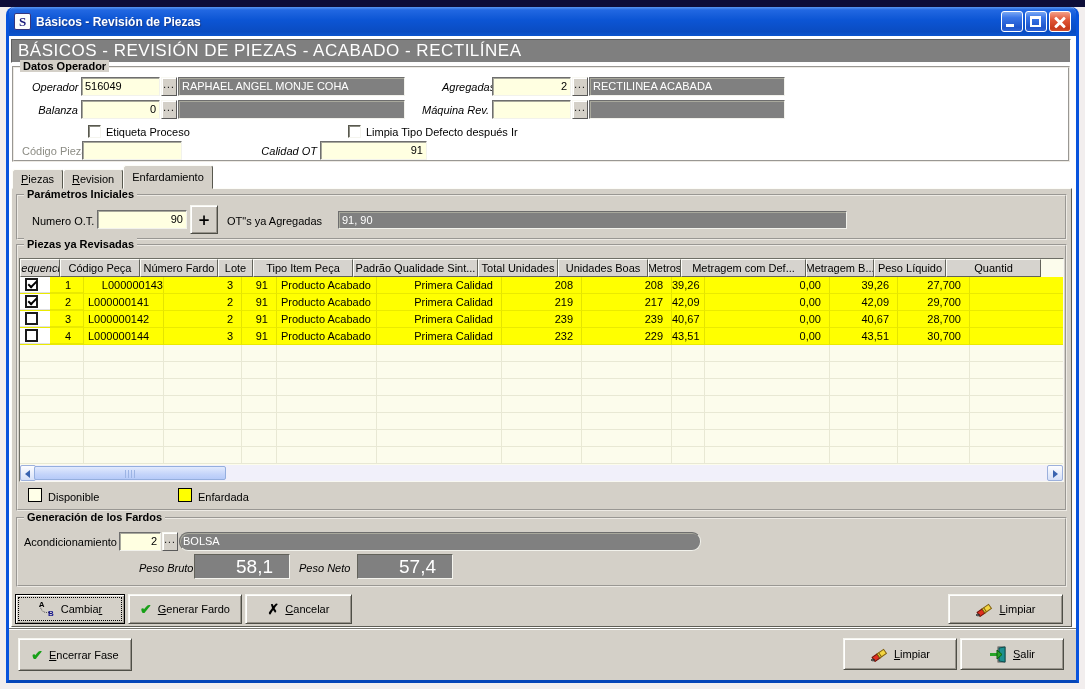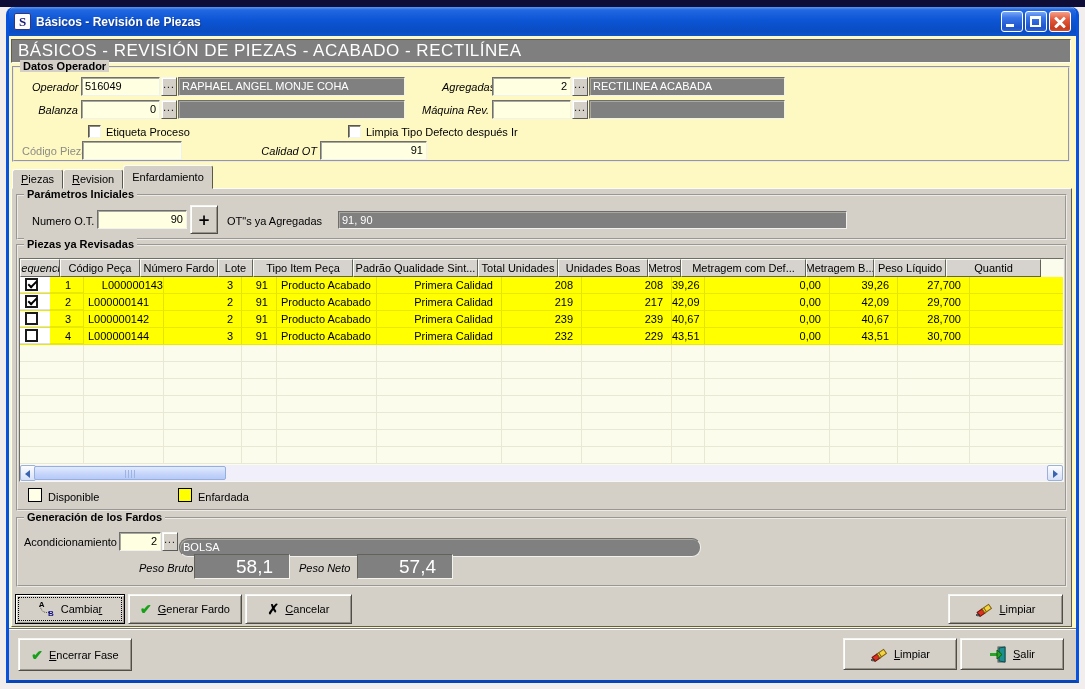--- a/index.html
+++ b/index.html
@@ -18,21 +18,21 @@
   .title-text { color:#fff; font-weight:bold; font-size:12px; text-shadow:1px 1px 1px #1a3a8a; flex:1; }
   .caption-buttons { display:flex; gap:2px; }
   .cap { width:22px; height:21px; border:1px solid #fff; border-radius:3px; position:relative;
          background:linear-gradient(180deg,#7AA8F4 0%,#3A76E8 30%,#1E55CC 80%,#2E62D6 100%); }
   .cap.close { background:linear-gradient(180deg,#F4A088 0%,#E2593A 40%,#C83A1C 85%,#D4502E 100%); }
   .glyph-min { position:absolute; left:4px; bottom:4px; width:8px; height:3px; background:#fff; }
   .glyph-max { position:absolute; left:4px; top:4px; width:11px; height:11px; border:2px solid #fff; border-top-width:3px; }
   .glyph-close1,.glyph-close2 { position:absolute; left:3px; top:9px; width:14px; height:3px; background:#fff; border-radius:1px; }
   .glyph-close1 { transform:rotate(45deg);} .glyph-close2 { transform:rotate(-45deg);}
 
-  .client { position:relative; width:1067px; height:644px; background:#fef9c3; }
+  .client { position:relative; width:1067px; height:644px; background:#ffffff; }
 
   .banner { position:absolute; left:2px; top:3px; width:1060px; height:24px; background:#7F7F7F;
             border:1px solid; border-color:#5E5E5E #FDFDFD #FDFDFD #5E5E5E;
             color:#fff; font-size:17px; letter-spacing:.5px; line-height:22px; padding-left:6px; white-space:nowrap; }
 
   
   .group { position:absolute; border:2px groove #EDEAE4; }
   .glabel { position:absolute; top:-8px; left:6px; background:#D4D0C8; padding:0 3px; font-weight:bold; white-space:nowrap; }
   .lbl { position:absolute; white-space:nowrap; line-height:13px; }
   .lbl.r { text-align:right;font-style:italic; }
@@ -404,21 +404,21 @@
         <span class="lbl" style="left:30px; top:245px;">Disponible</span>
         <div class="legend-sw" style="left: 160px; top: 242px; background: rgb(255, 255, 0);"></div>
         <span class="lbl" style="left:180px; top:245px;">Enfardada</span>
       </div>
 
       <div class="group" style="left:4px; top:328px; width:1051px; height:70px;">
         <span class="glabel">Generación de los Fardos</span>
         <span class="lbl" style="left:6px; top:17px;">Acondicionamiento</span>
         <div class="fld num" style="left:101px; top:13px; width:42px;">2</div>
         <div class="dots" style="left:144px; top:13px;">...</div>
-        <div class="fld ro" style="left:161px; top:19px; width:522px;border-radius:9px;">BOLSA</div>
+        <div class="fld ro" style="left:161px; top:13px; width:522px;border-radius:9px;">BOLSA</div>
 
         <span class="lbl r" style="left:121px; top:43px; width:50px;">Peso Bruto</span>
         <div class="peso" style="left:176px; top:35px; width:96px;">58,1</div>
         <span class="lbl r" style="left:281px; top:43px; width:50px;">Peso Neto</span>
         <div class="peso" style="left:339px; top:35px; width:96px;">57,4</div>
       </div>
 
       <div class="btn focus" style="left:3px; top:405px; width:110px;">
         <span class="ab-ic">
             <span class="a">A</span>

